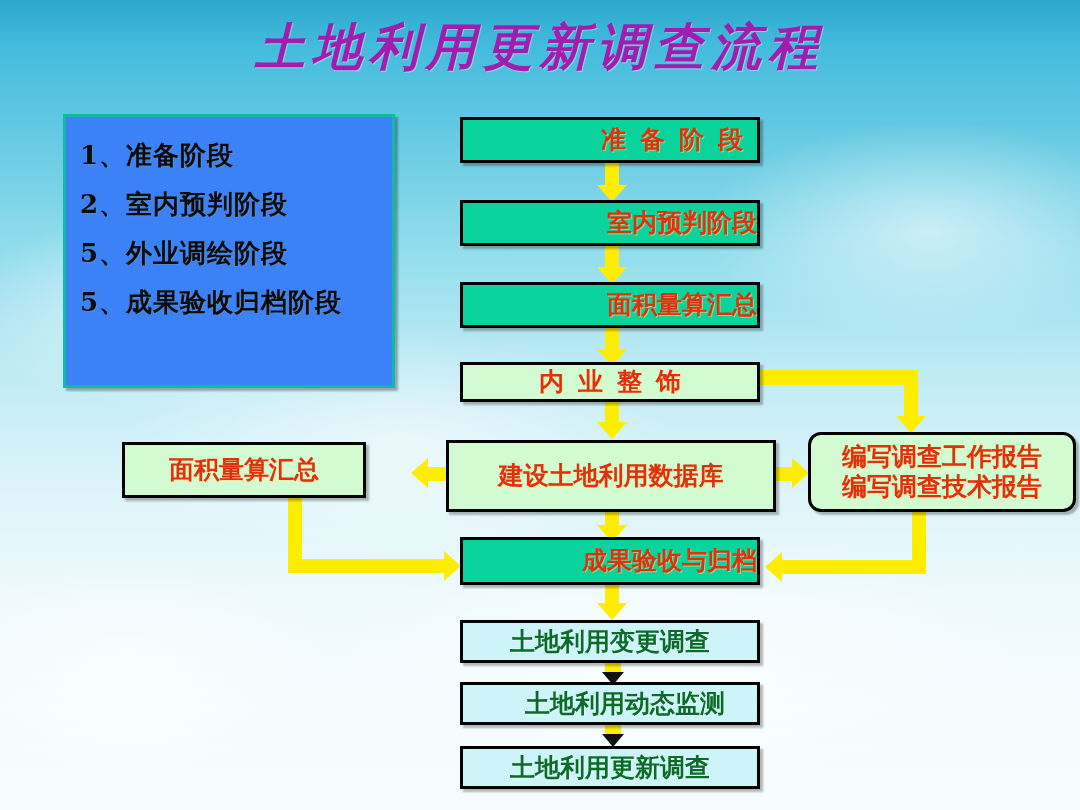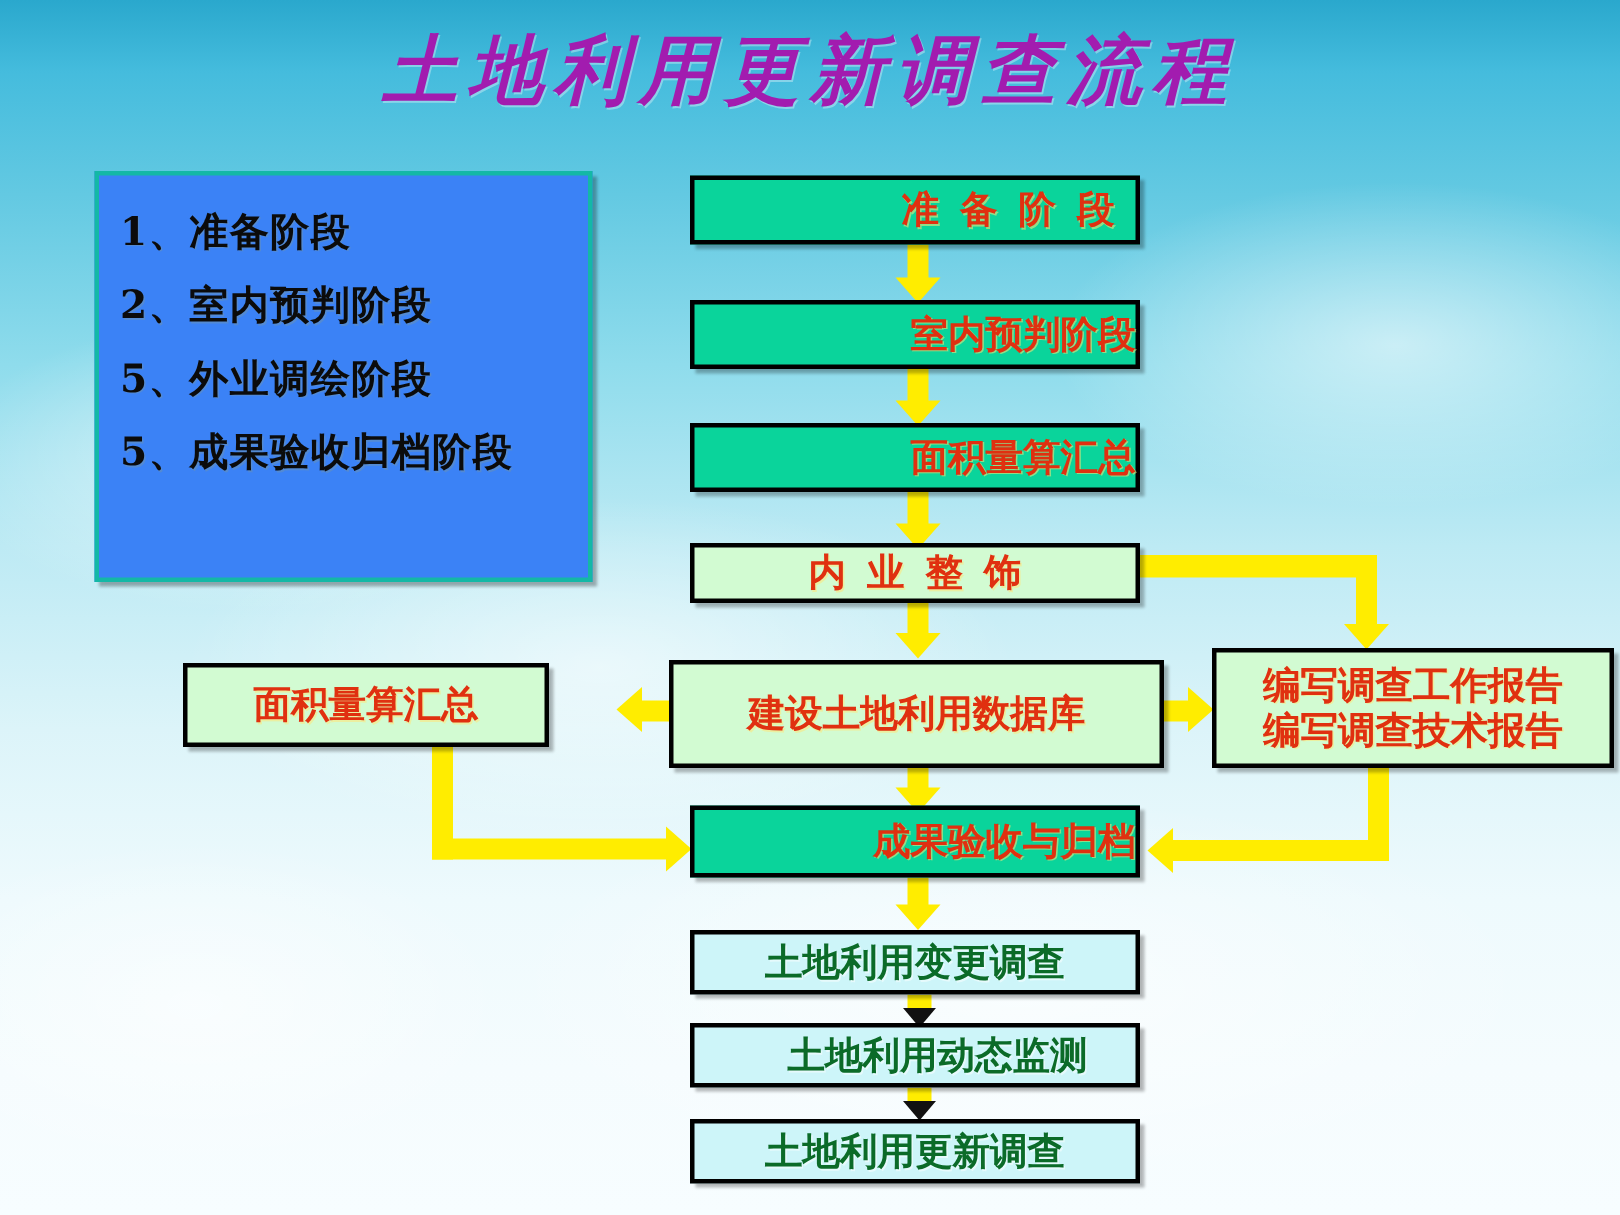--- a/index.html
+++ b/index.html
@@ -209,21 +209,21 @@
   </div>
 
   <div class="node lgreen" style="left:122px; top:442px; width:244px; height:56px;">
     <span class="label t-red">面积量算汇总</span>
   </div>
 
   <div class="node lgreen" style="left:446px; top:440px; width:330px; height:72px;">
     <span class="label t-red">建设土地利用数据库</span>
   </div>
 
-  <div class="node lgreen two-line" style="left:808px; top:432px; width:268px; height:80px; flex-direction:column;">
+  <div class="node lgreen two-line" style="left:808px; top:432px; width:268px; height:80px; flex-direction:column;border-radius:13px;">
     <span class="label t-red">编写调查工作报告</span>
     <span class="label t-red">编写调查技术报告</span>
   </div>
 
   <div class="node green" style="left:460px; top:537px; width:300px; height:48px;">
     <span class="label t-red">成果验收与归档</span>
   </div>
 
   <div class="node lcyan" style="left:460px; top:620px; width:300px; height:43px;">
     <span class="label t-green">土地利用变更调查</span>

